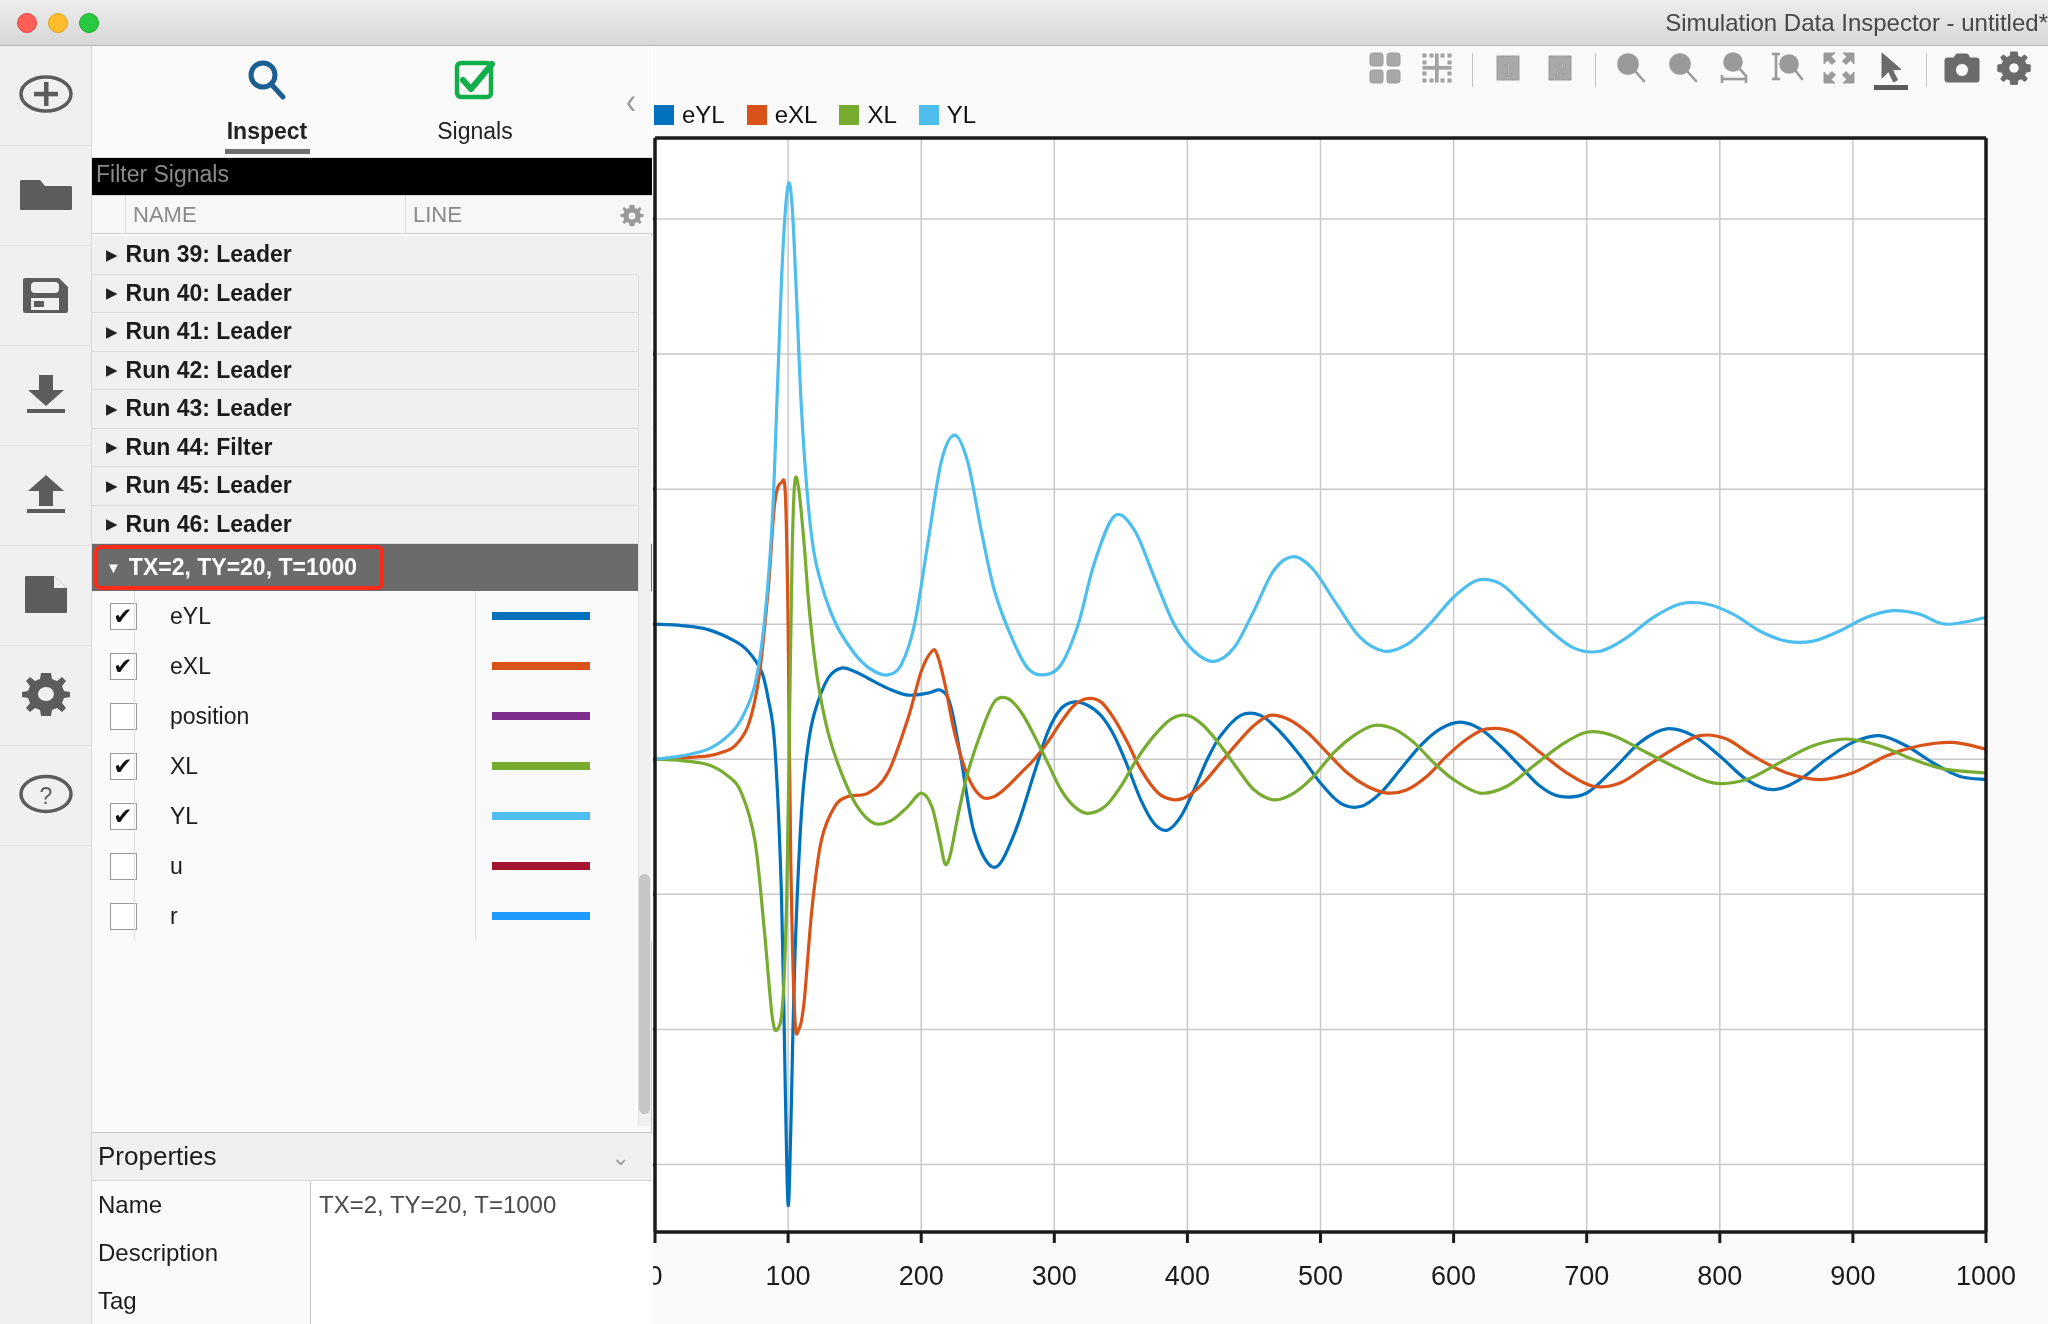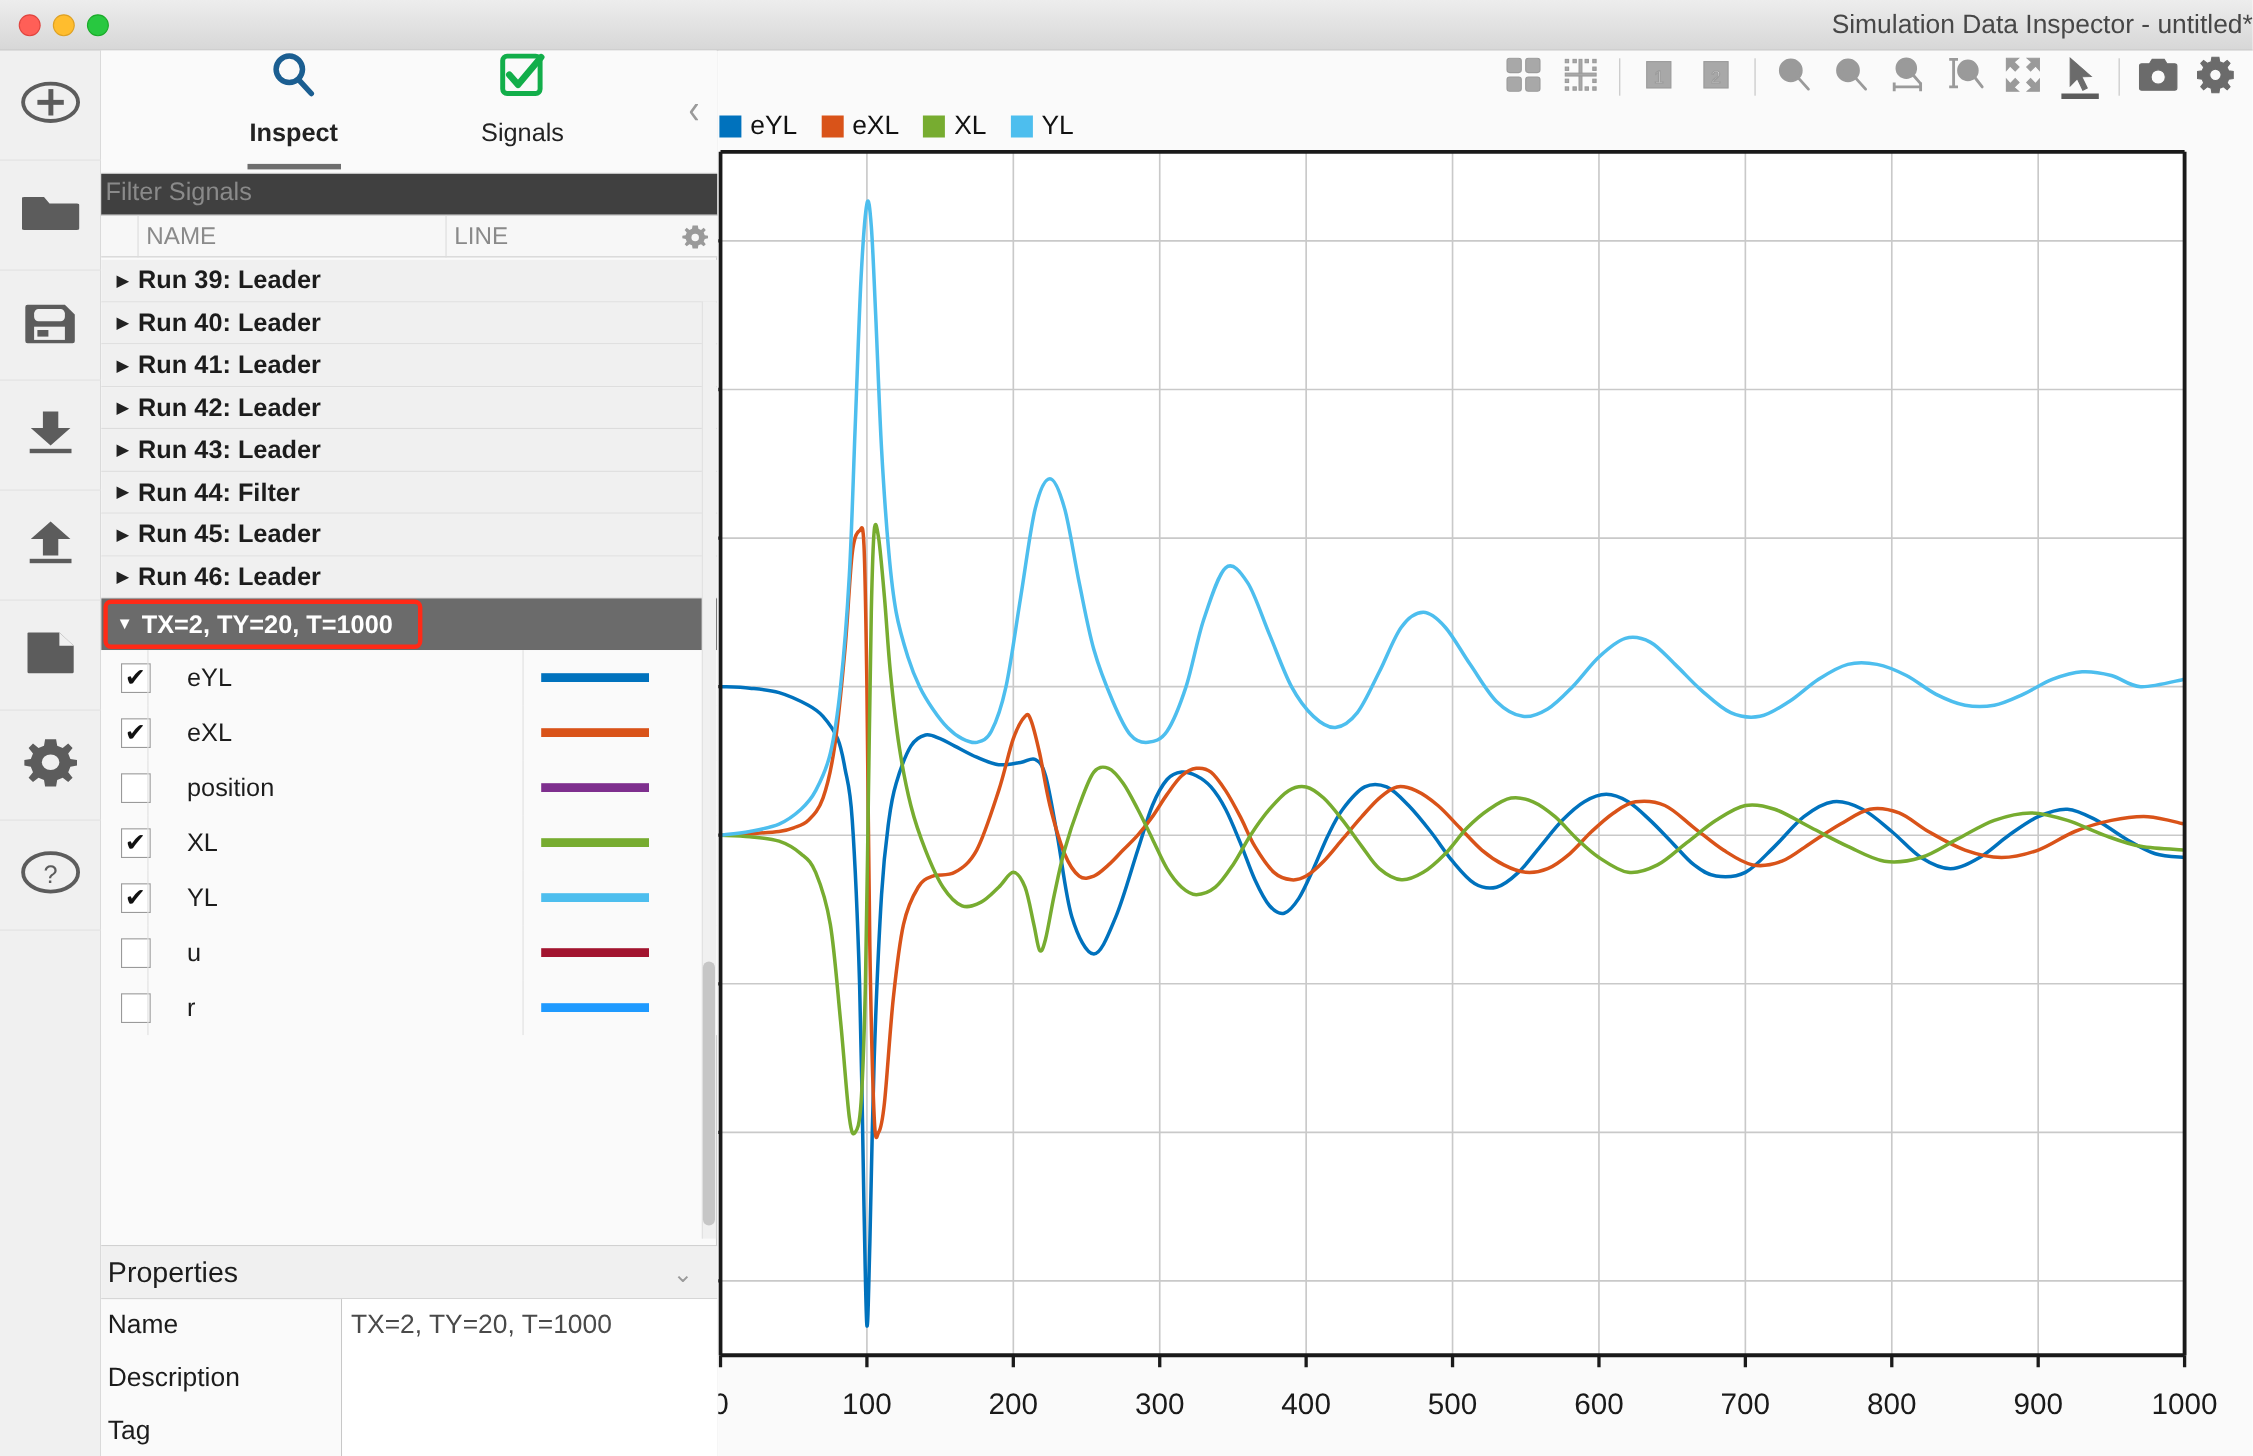--- a/index.html
+++ b/index.html
@@ -45,38 +45,38 @@
     position: absolute; left: 92px; top: 46px; width: 560px; height: 1278px;
     background: #fafafa; border-right: 1px solid #c8c8c8;
   }
   .tabstrip {
     position: relative; height: 112px; width: 560px;
     background: #fafafa; border-bottom: 1px solid #dcdcdc;
   }
   .tab {
     position: absolute; top: 0; width: 200px; height: 112px;
     display: flex; flex-direction: column; align-items: center; justify-content: flex-start;
-    padding-top: 0;
+    padding-top: 12px;
   }
   .tab-inspect { left: 75px; }
   .tab-compare { left: 283px; }
   .tab-label { font-size: 23px; color: #222; margin-top: 10px; }
   .tab-inspect .tab-label { font-weight: bold; }
   .tab-underline {
     position: absolute; bottom: 4px; left: 58px; width: 85px; height: 5px; background: #6e6e6e;
   }
   .collapse-chev {
     position: absolute; right: 16px; top: 38px;
     font-size: 30px; color: #9a9a9a; font-weight: 300;
     transform: scaleY(1.25);
   }
 
   .filter-row {
     position: relative; height: 38px; width: 560px;
-    border-bottom: 1px solid #dcdcdc; background: #404040; text-align: right;
+    border-bottom: 1px solid #dcdcdc; background: #000000; text-align: right;
   }
   .filter-text {
     position: absolute; left: 4px; top: 3px; font-size: 23px; color: #8a8a8a;
   }
 
   .colheader {
     position: relative; width: 560px; height: 38px;
     background: #f7f7f7; border-bottom: 1px solid #cfcfcf;
     display: flex; align-items: center;
   }

